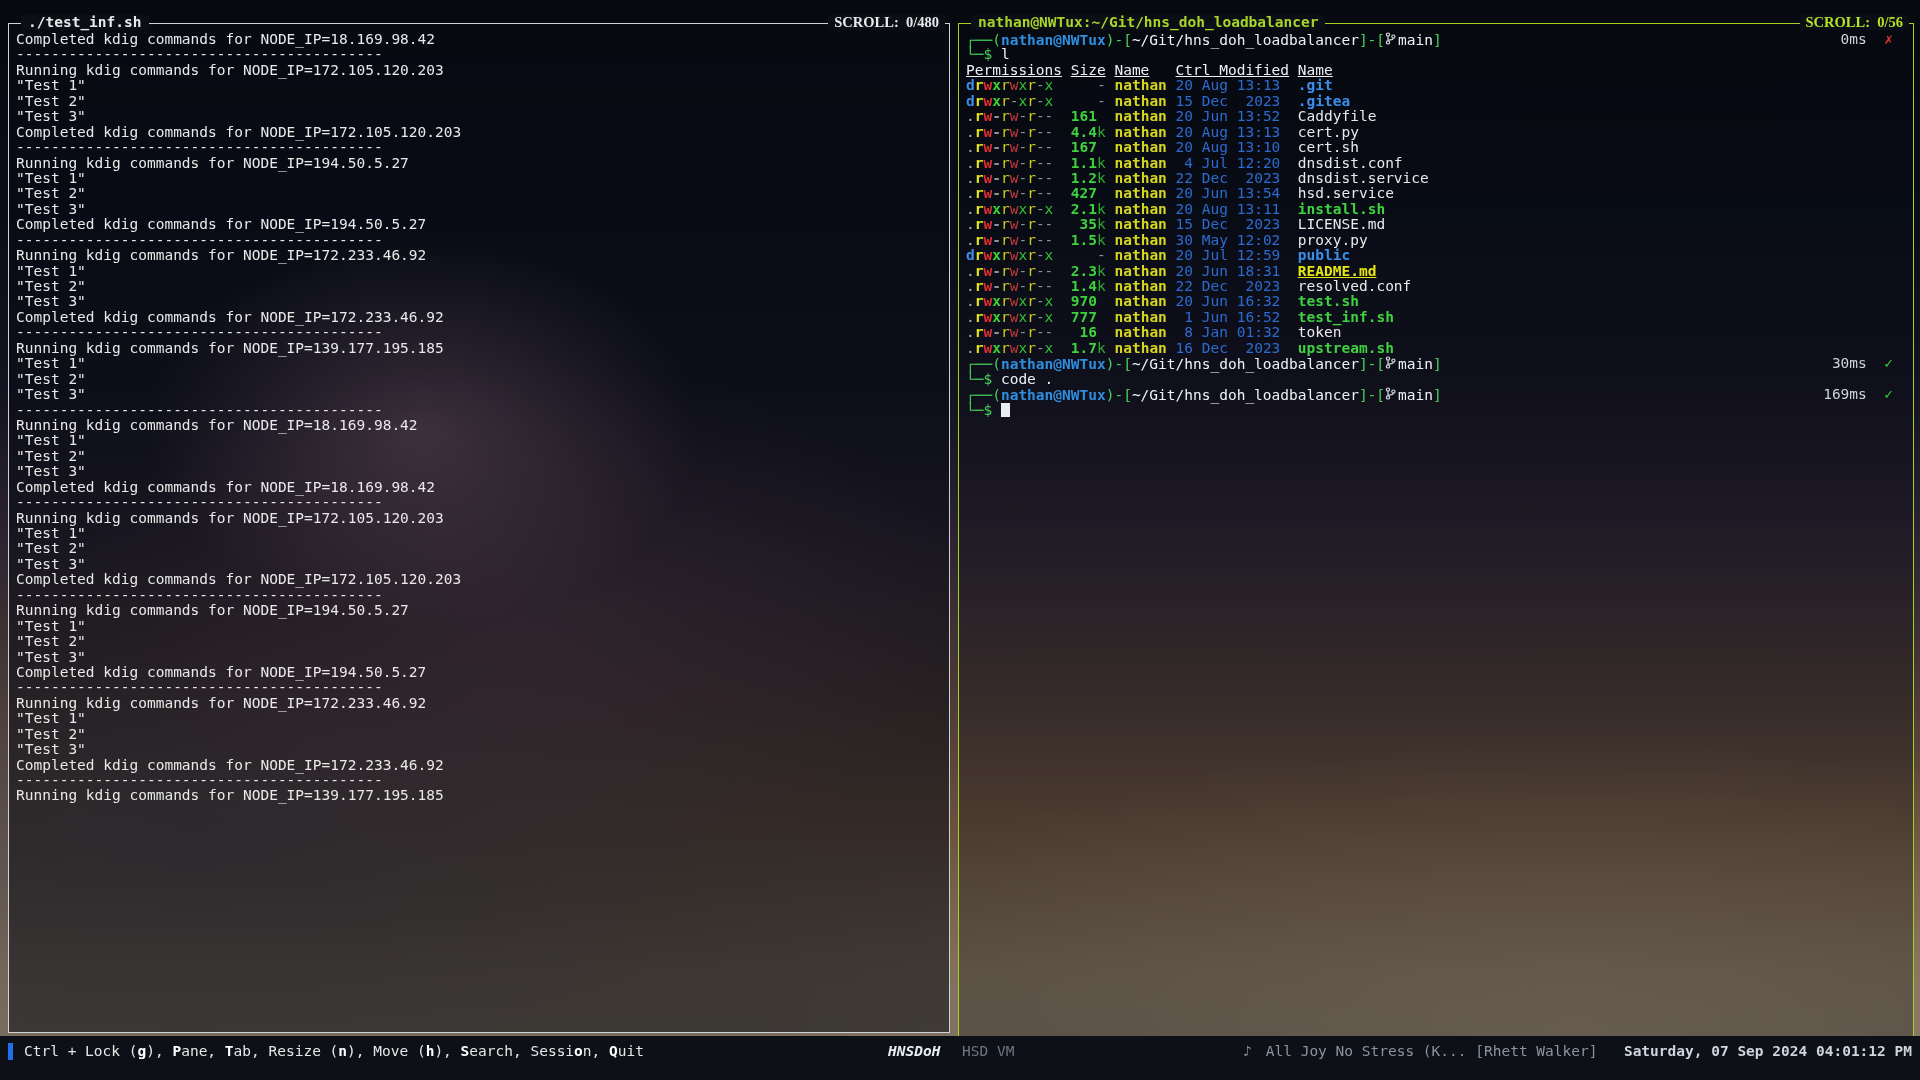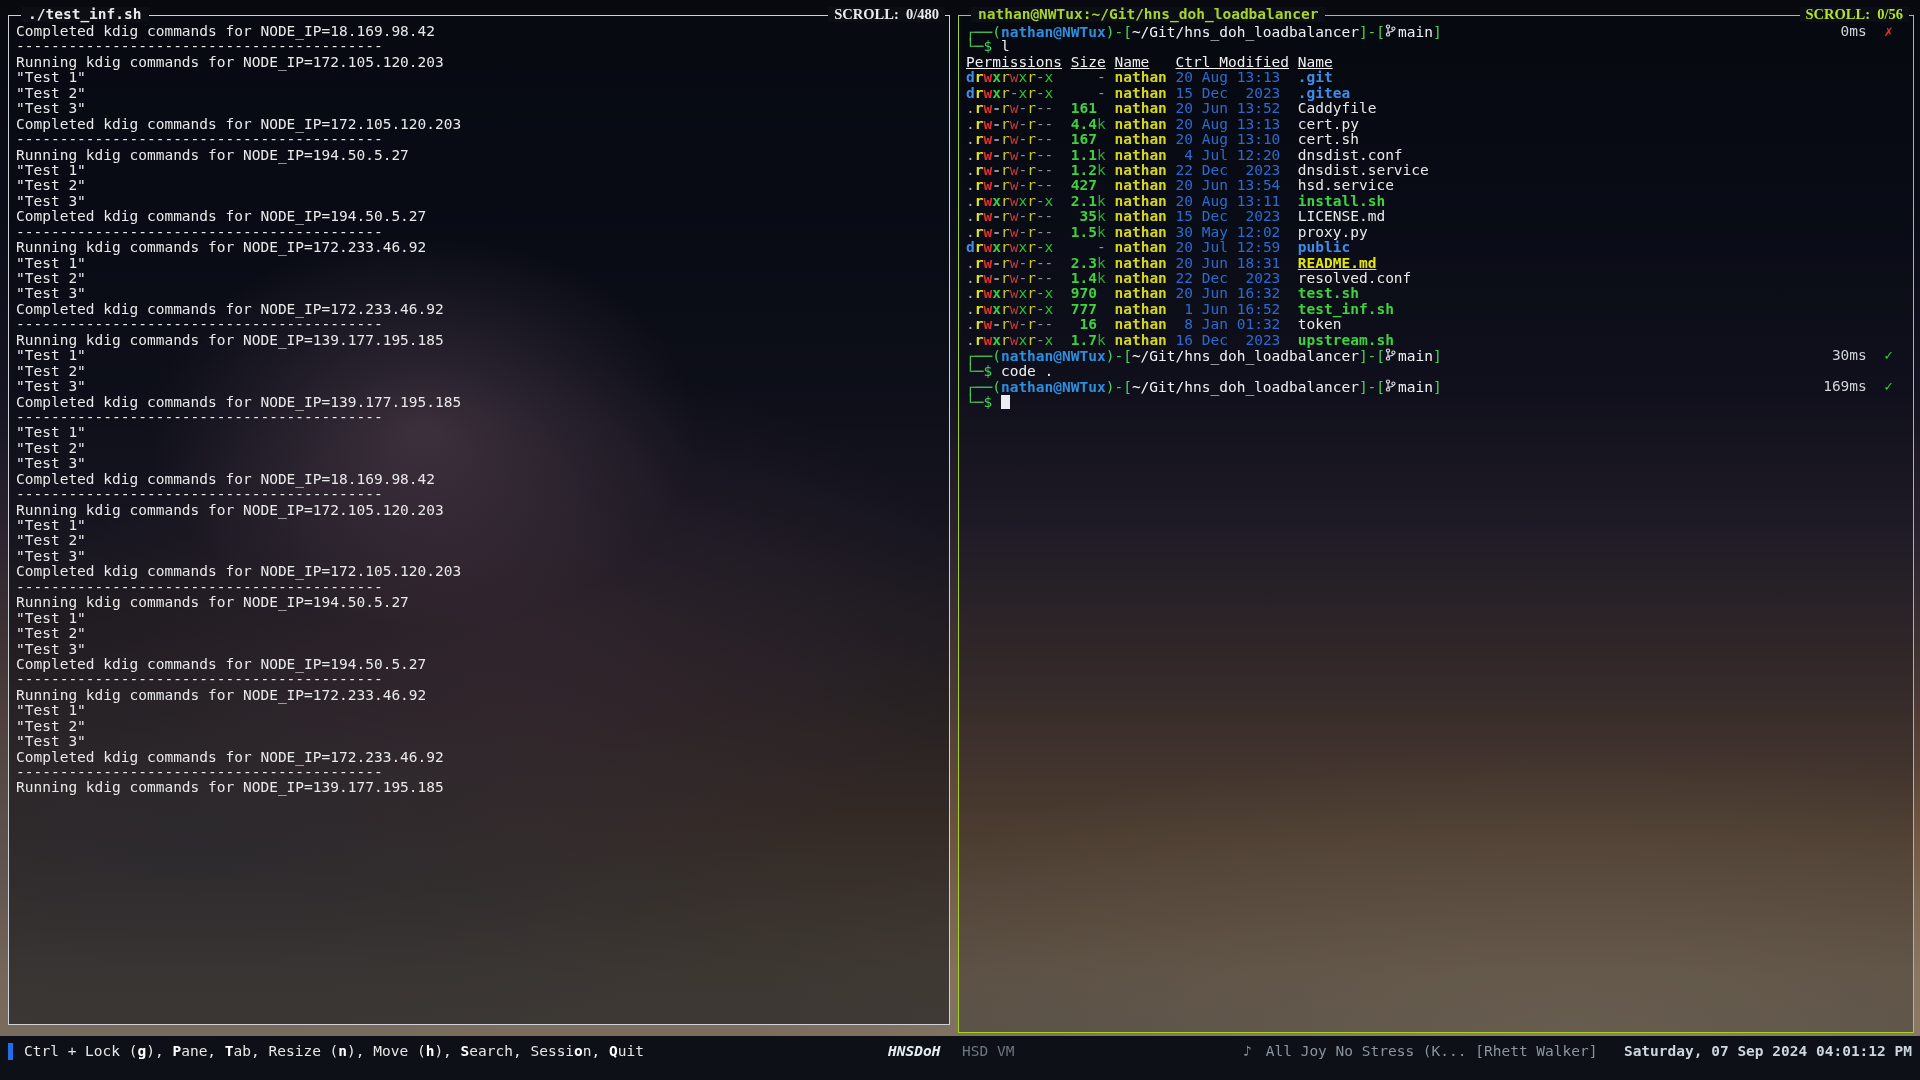--- a/index.html
+++ b/index.html
@@ -5,21 +5,21 @@
   html,body{margin:0;padding:0;background:#07090f;}
   .screen{position:relative;width:1920px;height:1080px;overflow:hidden;
     font-family:"DejaVu Sans Mono",monospace;font-size:14.5px;line-height:15.45px;color:#e9e9e9;}
   .bg{position:absolute;inset:0;
     background:
       radial-gradient(420px 300px at 22% 40%, rgba(206,152,172,.50), transparent 65%),
       radial-gradient(650px 380px at 27% 58%, rgba(142,92,112,.42), transparent 70%),
       radial-gradient(900px 300px at 10% 78%, rgba(66,72,98,.45), transparent 72%),
       radial-gradient(1100px 380px at 82% 95%, rgba(176,156,126,.40), transparent 75%),
       linear-gradient(180deg,#07090f 0%,#0a0d18 20%,#141321 36%,#2c2430 50%,#4a3935 64%,#6a523e 77%,#7d6c58 90%,#796e61 100%);}
-  .pane{position:absolute;border:1px solid;box-sizing:border-box;}
+  .pane{position:absolute;border:1px solid;box-sizing:border-box;margin-top:8px;}
   .pane-left{left:8px;top:15px;width:942px;height:1010px;border-color:#cfd3d8;background:rgba(8,11,18,.54);}
   .pane-right{left:958px;top:15px;width:956px;height:1018px;border-color:#a4d122;background:rgba(8,11,18,.30);}
   .pane-title{position:absolute;top:-9px;left:12px;background:#0b0e15;padding:0 7px;font-weight:bold;white-space:pre;}
   .pane-title.green{color:#a8d42a;}
   .pane-scroll{position:absolute;top:-9px;right:4px;background:#0b0e15;padding:0 6px;font-weight:bold;white-space:pre;font-family:Liberation Serif, serif;}
   .pane-scroll.green{color:#b4e522;}
   .pane-body{position:absolute;inset:0;padding:8px 10px 8px 7px;overflow:hidden;}
   .tline{white-space:pre;height:15.45px;position:relative;}
   
   .b{font-weight:bold;}
@@ -85,22 +85,22 @@
         <div class="tline">Running kdig commands for NODE_IP=172.233.46.92</div>
         <div class="tline">"Test 1"</div>
         <div class="tline">"Test 2"</div>
         <div class="tline">"Test 3"</div>
         <div class="tline">Completed kdig commands for NODE_IP=172.233.46.92</div>
         <div class="tline">------------------------------------------</div>
         <div class="tline">Running kdig commands for NODE_IP=139.177.195.185</div>
         <div class="tline">"Test 1"</div>
         <div class="tline">"Test 2"</div>
         <div class="tline">"Test 3"</div>
-        <div class="tline">Completed kdig commands for NODE_IP=139.177.195.185</div>
         <div class="tline">------------------------------------------</div>
+        <div class="tline">Running kdig commands for NODE_IP=18.169.98.42</div>
         <div class="tline">"Test 1"</div>
         <div class="tline">"Test 2"</div>
         <div class="tline">"Test 3"</div>
         <div class="tline">Completed kdig commands for NODE_IP=18.169.98.42</div>
         <div class="tline">------------------------------------------</div>
         <div class="tline">Running kdig commands for NODE_IP=172.105.120.203</div>
         <div class="tline">"Test 1"</div>
         <div class="tline">"Test 2"</div>
         <div class="tline">"Test 3"</div>
         <div class="tline">Completed kdig commands for NODE_IP=172.105.120.203</div>

